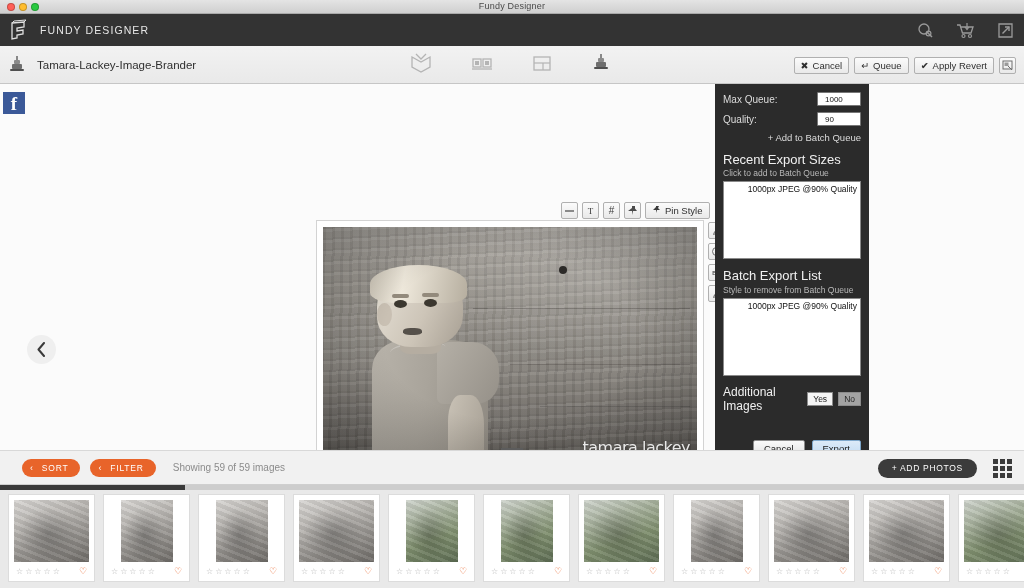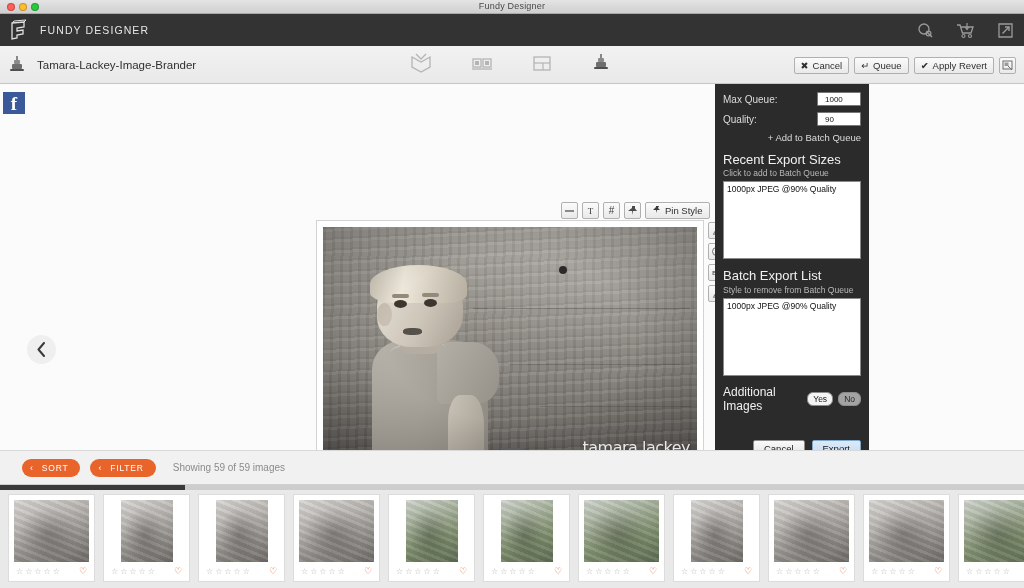--- a/index.html
+++ b/index.html
@@ -189,26 +189,27 @@
     width: 44px; height: 14px; font-size: 8px; padding: 0 7px;
     background: #fff; color: #111; border: 1px solid #777; border-radius: 1px;
     font-family: "Liberation Sans", sans-serif;
   }
   .addbatch { text-align: right; font-size: 9.5px; color: #dcdcdc; margin: 0 0 10px 0; cursor: pointer; }
   .sec-title { font-size: 13px; color: #f0f0f0; line-height: 1.1; }
   .sec-sub { font-size: 8.5px; color: #b9b9b9; margin: 1px 0 3px 0; }
   .listbox {
     background: #fff; border: 1px solid #8a8a8a; height: 78px; padding: 2px 3px;
     overflow: hidden;
+    text-align: right;
   }
   .listbox .item { font-size: 8.5px; color: #111; line-height: 1.35; cursor: pointer; }
   .addl-row { display: flex; align-items: center; margin-top: 9px; gap: 5px; }
   .addl-lbl { font-size: 12px; color: #f0f0f0; flex: 1; }
   .seg {
-    font-size: 8.5px; padding: 1px 5px; border: 1px solid #8c8c8c; border-radius: 6px;
+    font-size: 8.5px; padding: 1px 5px; border: 1px solid #8c8c8c; border-radius: 0;
     color: #222; cursor: pointer;
   }
   .seg-on { background: #f4f4f4; }
   .seg-off { background: #a3a3a3; color: #2a2a2a; }
   .panel-actions { display: flex; justify-content: flex-end; gap: 7px; margin-top: 27px; }
   .pbtn {
     font-size: 9.5px; padding: 2px 10px; border-radius: 2px; cursor: pointer;
     border: 1px solid #8c8c8c; color: #1b1b1b;
     background: linear-gradient(to bottom, #fafafa, #e2e2e2);
   }
@@ -519,20 +520,34 @@
       <span class="chev">‹</span>
       <span class="txt">SORT</span>
     </span>
     <span style="width:10px;"></span>
     <span class="pill">
       <span class="chev">‹</span>
       <span class="txt">FILTER</span>
     </span>
     <span class="showing">Showing 59 of 59 images</span>
 
+    <div class="bottom-right">
+      <span class="dark-pill">+ ADD PHOTOS</span>
+      <span class="grid-icon">
+        <i></i>
+          <i></i>
+          <i></i>
+          <i></i>
+          <i></i>
+          <i></i>
+          <i></i>
+          <i></i>
+          <i></i>
+      </span>
+    </div>
   </div>
 
   <div class="filmstrip">
     <div class="scroll-track">
       <div class="scroll-thumb"></div>
     </div>
     <div class="thumbs" id="thumbs">
         <div class="thumb">
           <div class="tphoto" style="background: linear-gradient(160deg, rgb(216, 214, 211) 0%, rgb(185, 182, 178) 35%, rgb(142, 139, 135) 70%, rgb(109, 106, 102) 100%);">
             <div style="position: absolute; inset: 0px; background: radial-gradient(55% 60% at 45% 55%, rgba(0, 0, 0, 0.22), transparent 72%), repeating-linear-gradient(22deg, rgba(255, 255, 255, 0.08) 0px, rgba(255, 255, 255, 0.08) 3px, rgba(0, 0, 0, 0.06) 3px, rgba(0, 0, 0, 0.06) 7px);"></div>

